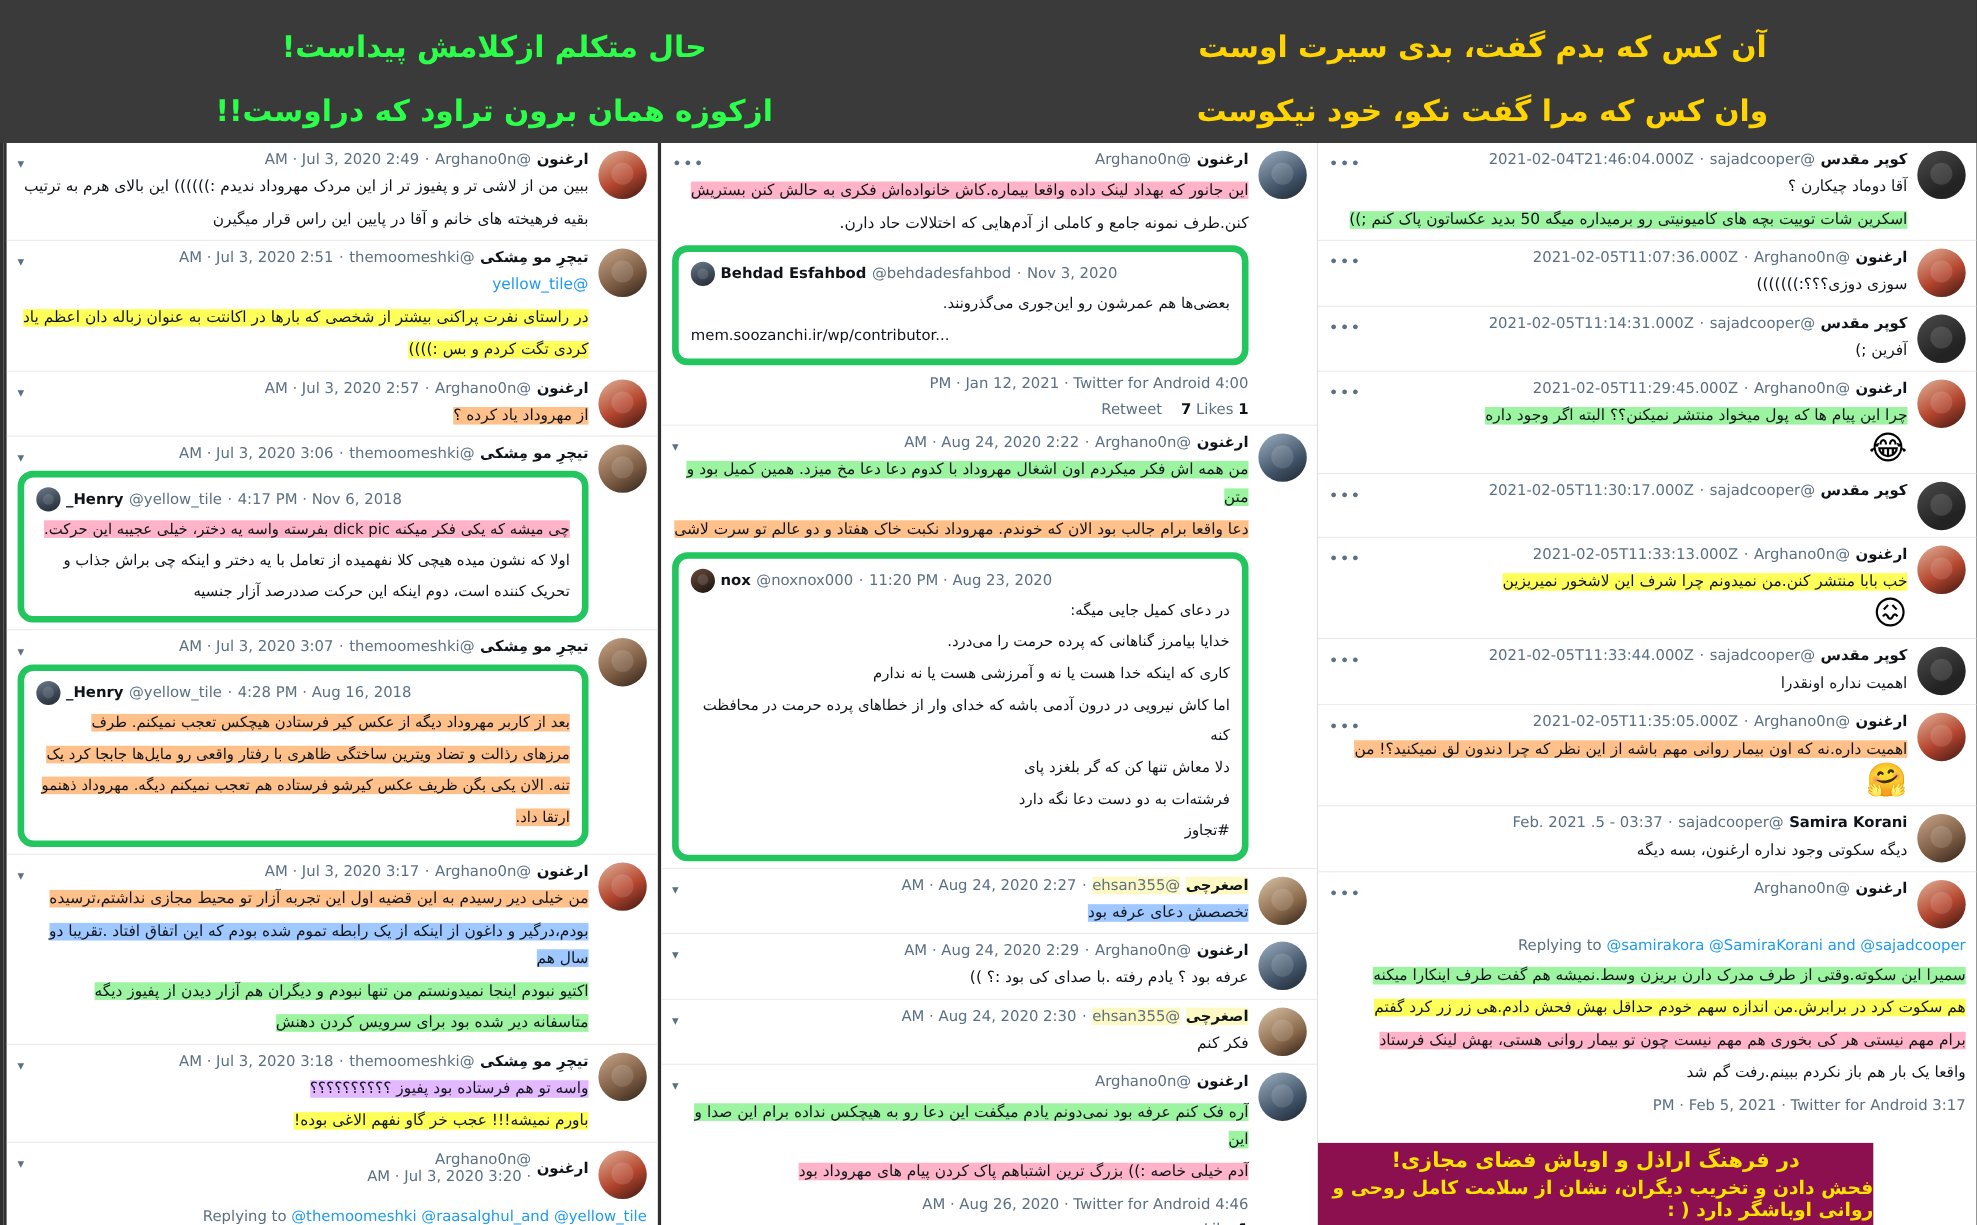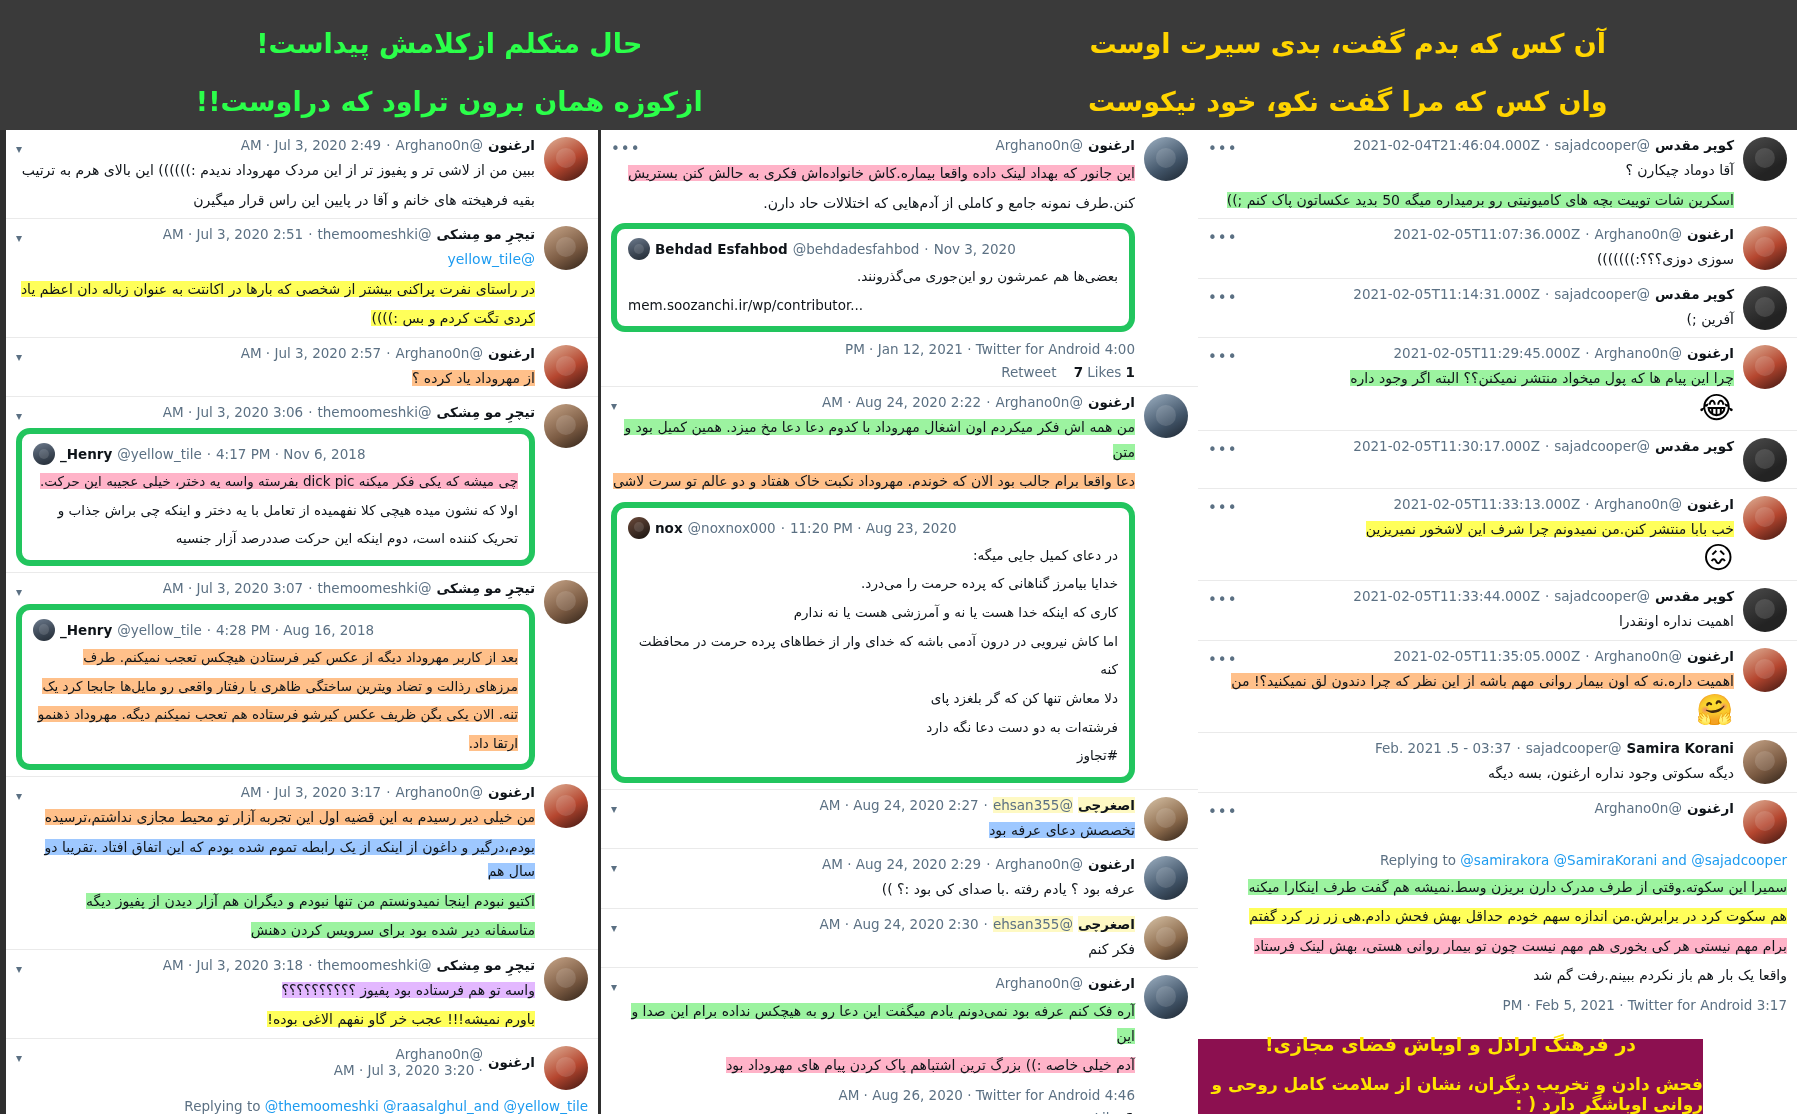--- a/index.html
+++ b/index.html
@@ -89,21 +89,21 @@
   .hv { background:#e3b8ff; }
   .hgy{ background:#fef9c3; }
 
   
   .emoji { font-size:30px; line-height:1.1; }
 
   
   .bottom-banner {
     position:absolute; left:0; bottom:0; width:505px; height:75px;
     background:#8c1050; color:#ffe400; display:flex; flex-direction:column;
-    align-items:center; justify-content:flex-end; gap:19px; direction:rtl;
+    align-items:center; justify-content:center; gap:4px; direction:rtl;
     font-weight:bold;
   }
   .bottom-banner .l1 { font-size:19px; }
   .bottom-banner .l2 { font-size:17px; }
 </style>
 </head>
 <body>
 
 <div class="page">
 

